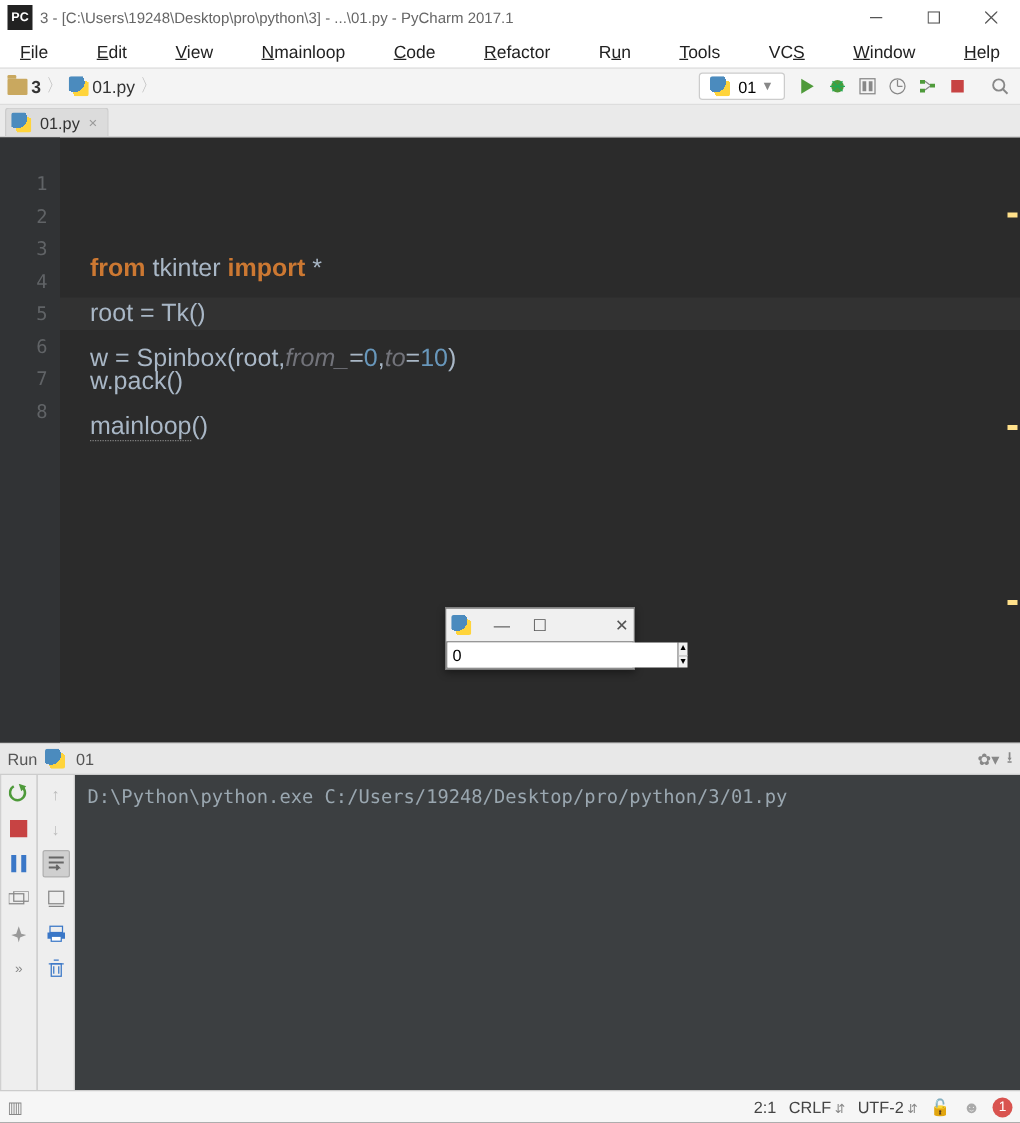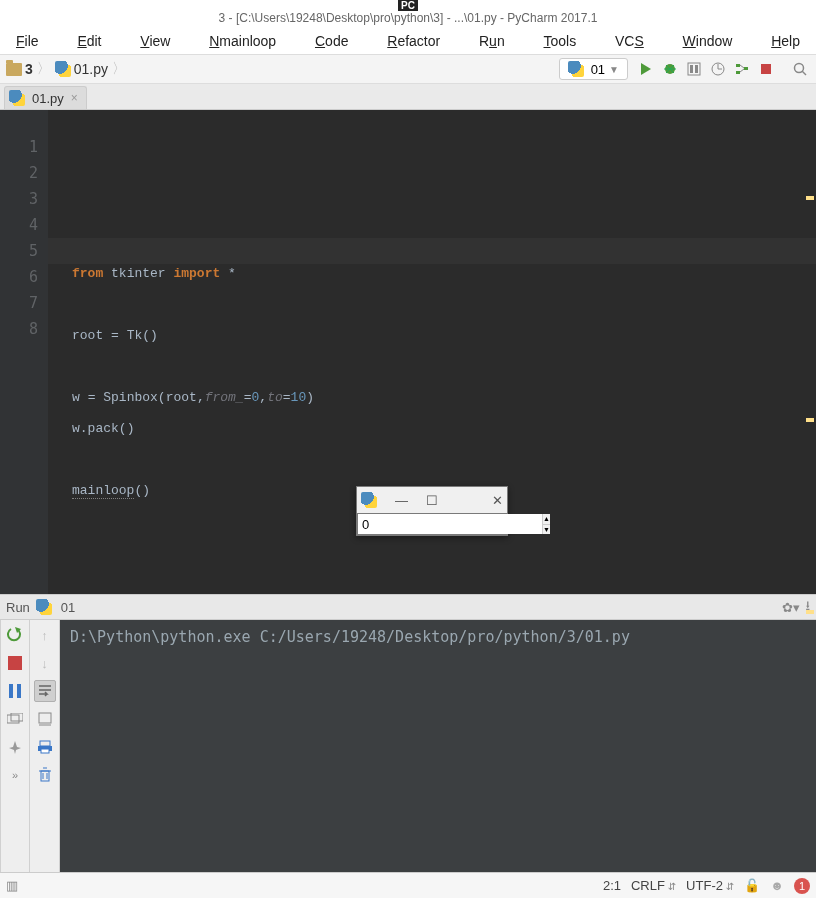--- a/index.html
+++ b/index.html
@@ -14,21 +14,20 @@
     overflow: hidden;
   }
   
   .titlebar {
     height: 28px;
     display: flex;
     align-items: center;
     background: #ffffff;
     font-size: 12px;
     color: #666;
-    flex-direction: column;
   }
   .titlebar .app-icon {
     width: 20px; height: 20px; margin: 0 6px;
     background:#222; color:#fff; font-size:10px; font-weight:bold;
     display:flex; align-items:center; justify-content:center;
   }
   .titlebar .title-text { flex:1; }
   .titlebar .win-controls { display:flex; }
   .titlebar .win-btn {
     width:46px; height:28px; display:flex; align-items:center; justify-content:center;
@@ -88,22 +87,22 @@
   }
   .tab .close-x { color:#999; font-size:12px; margin-left:3px;}
   
   .editor-wrap { flex:0 0 auto; display:flex; background:#2b2b2b; height:484px; position:relative; }
   .gutter {
     background:#313335; color:#606366; width:48px; text-align:right;
     padding: 24px 10px 0 0; font-family:Consolas,monospace; font-size:15px;
     line-height:26px;
   }
   .code {
-    flex:1; padding:24px 0 0 24px; font-family:Liberation Mono, monospace; font-size:13px;
-    color:#a9b7c6; line-height:31px; position:relative; white-space:pre;
+    flex:1; padding:24px 0 0 24px; font-family:Liberation Sans, sans-serif; font-size:20px;
+    color:#a9b7c6; line-height:18px; position:relative; white-space:pre;
   }
   .hl-line { position:absolute; left:0; right:0; top:calc(24px + 26px*4); height:26px; background:#323232; }
   .kw { color:#cc7832; font-weight:bold; }
   .num { color:#6897bb; }
   .param { color:#72737a; font-style:italic; }
   .uline { border-bottom:1px dotted #808080; }
   .code-inner { position:relative; z-index:1; }
   .right-marks { position:absolute; right:2px; top:24px; width:8px; }
   .mark { width:8px; height:4px; margin-bottom:26px; }
   .mark.y { background:#ffe08a; }

